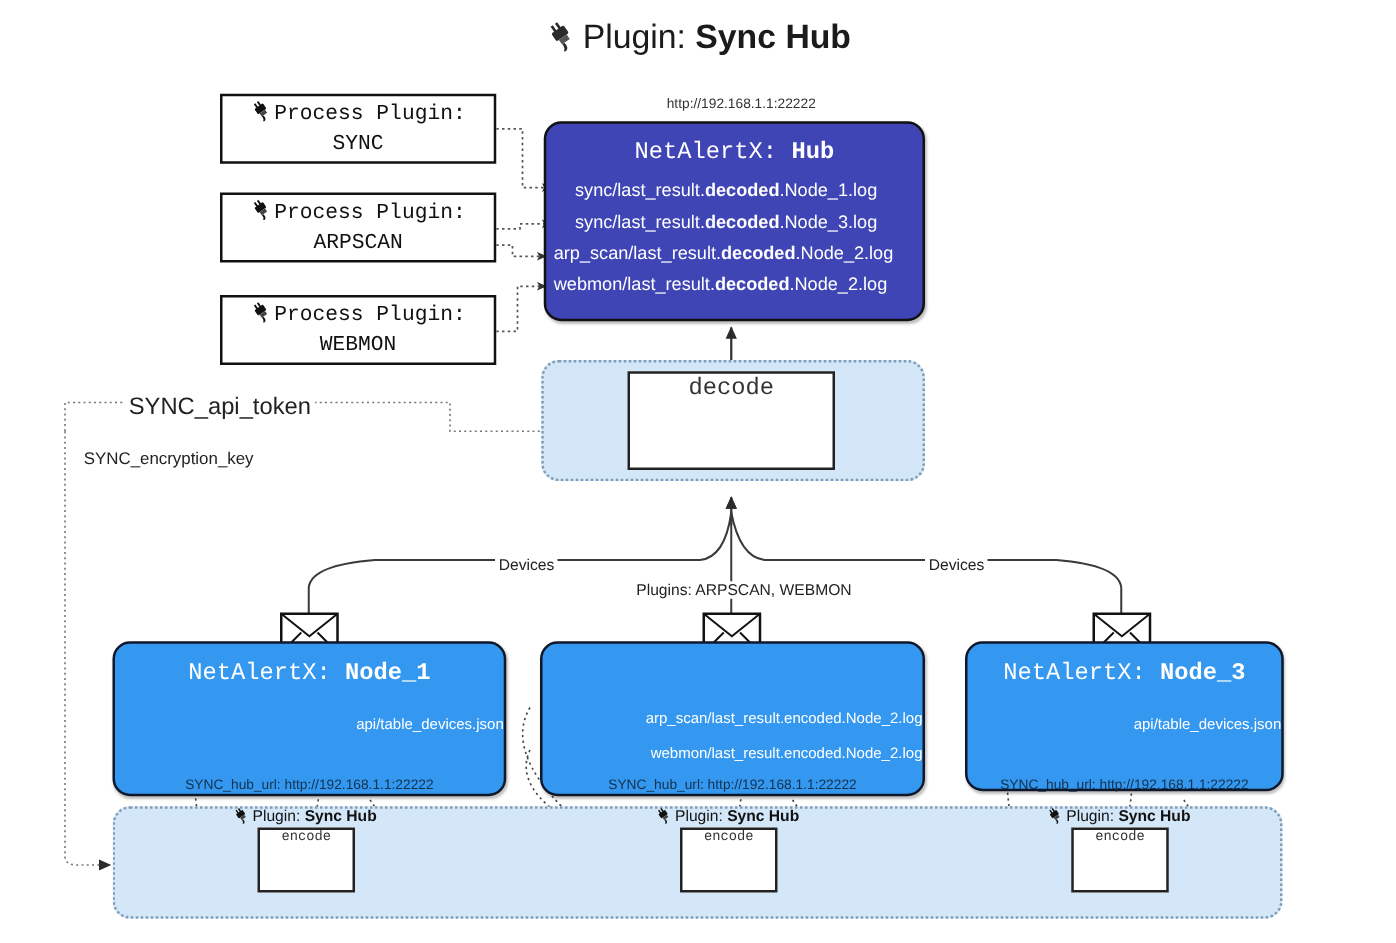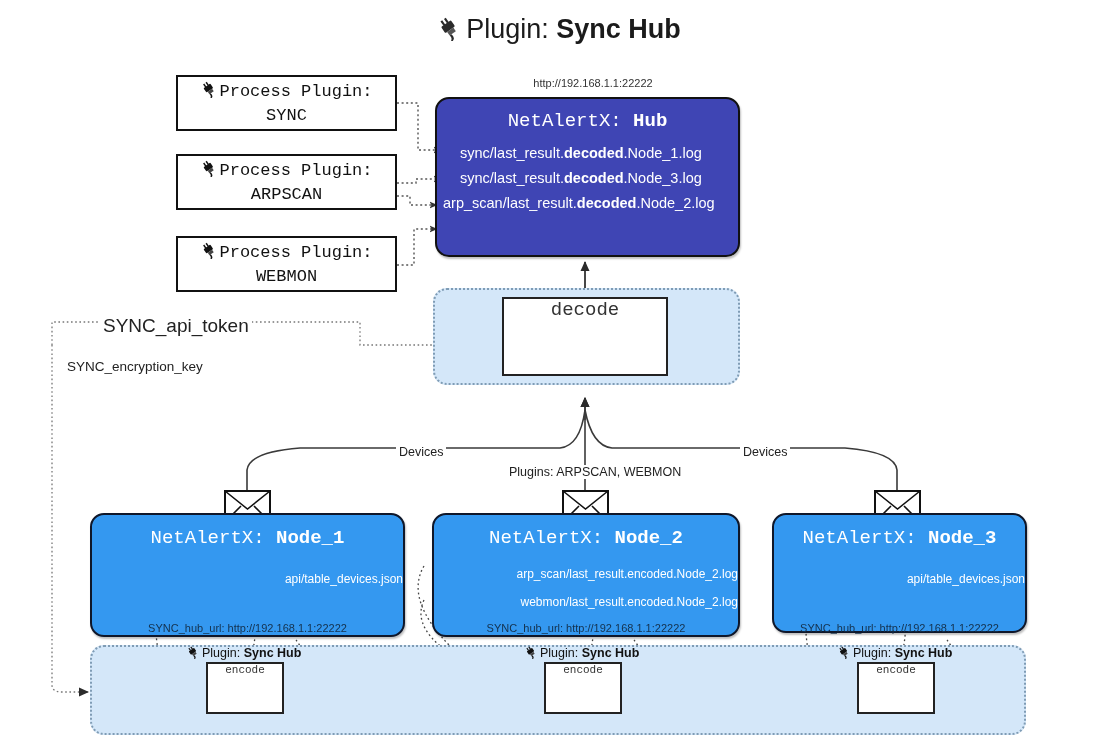--- a/index.html
+++ b/index.html
@@ -181,20 +181,21 @@
 
   <div class="hub">
     <div class="hub-title">
       <span>NetAlertX:</span>
       <span class="bd">Hub</span>
     </div>
     <div class="hub-lines">
       <div class="hub-line"><span>sync/last_result.</span><span class="bd">decoded</span><span>.Node_1.log</span></div>
       <div class="hub-line"><span>sync/last_result.</span><span class="bd">decoded</span><span>.Node_3.log</span></div>
       <div class="hub-line" style="padding-left:6px"><span>arp_scan/last_result.</span><span class="bd">decoded</span><span>.Node_2.log</span></div>
+      <div class="hub-line" style="padding-left:6px"><span>webmon/last_result.</span><span class="bd">decoded</span><span>.Node_2.log</span></div>
     </div>
   </div>
 
   <div class="dashcontainer" style="left:433px;top:288px;width:307px;height:97px;"></div>
   <div class="whitebox" style="left:502px;top:297px;width:166px;height:79px;font-size:19px;">
     <span>decode</span>
   </div>
 
   <div class="edge-label" style="left:100px;top:315px;font-size:19px;">SYNC_api_token</div>
   <div class="edge-label" style="left:64px;top:359px;font-size:13.5px;">SYNC_encryption_key</div>
@@ -224,24 +225,20 @@
   <div class="node" style="left:90px;top:513px;width:315px;height:124px;">
     <div class="node-title">
       <span>NetAlertX:</span>
       <span class="bd">Node_1</span>
     </div>
     <div class="node-line" style="top:57px;">api/table_devices.json</div>
     <div class="node-foot" style="top:107px;">SYNC_hub_url: http://192.168.1.1:22222</div>
   </div>
 
   <div class="node" style="left:432px;top:513px;width:308px;height:124px;">
-    <div class="node-title">
-      <span>NetAlertX:</span>
-      <span class="bd">Node_2</span>
-    </div>
     <div class="node-line" style="top:52px;">arp_scan/last_result.encoded.Node_2.log</div>
     <div class="node-line" style="top:80px;">webmon/last_result.encoded.Node_2.log</div>
     <div class="node-foot" style="top:107px;">SYNC_hub_url: http://192.168.1.1:22222</div>
   </div>
 
   <div class="node" style="left:772px;top:513px;width:255px;height:120px;">
     <div class="node-title">
       <span>NetAlertX:</span>
       <span class="bd">Node_3</span>
     </div>

